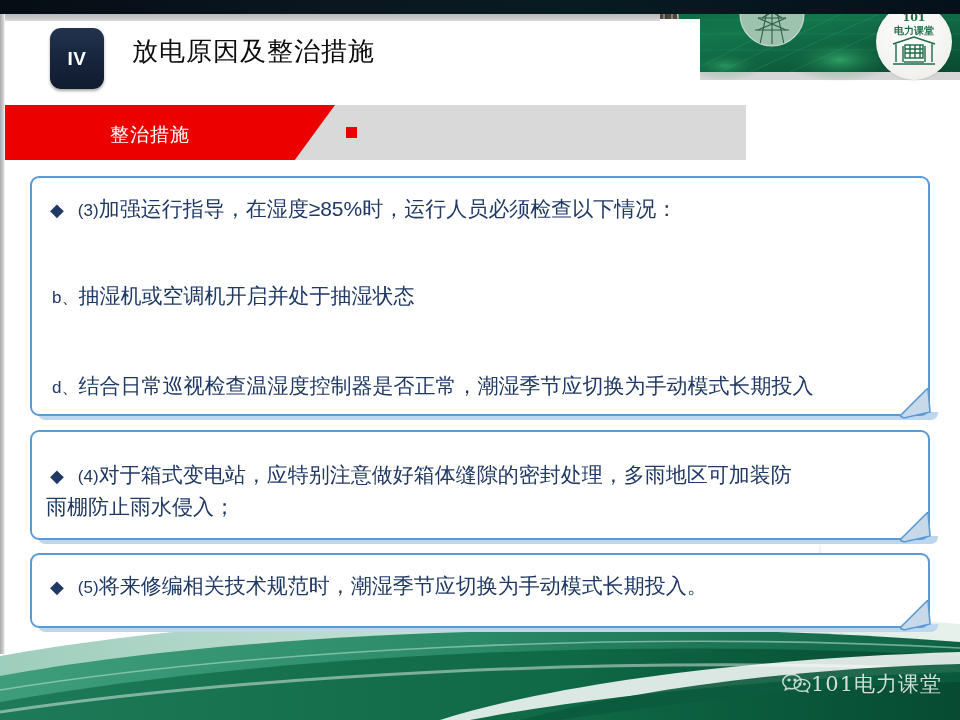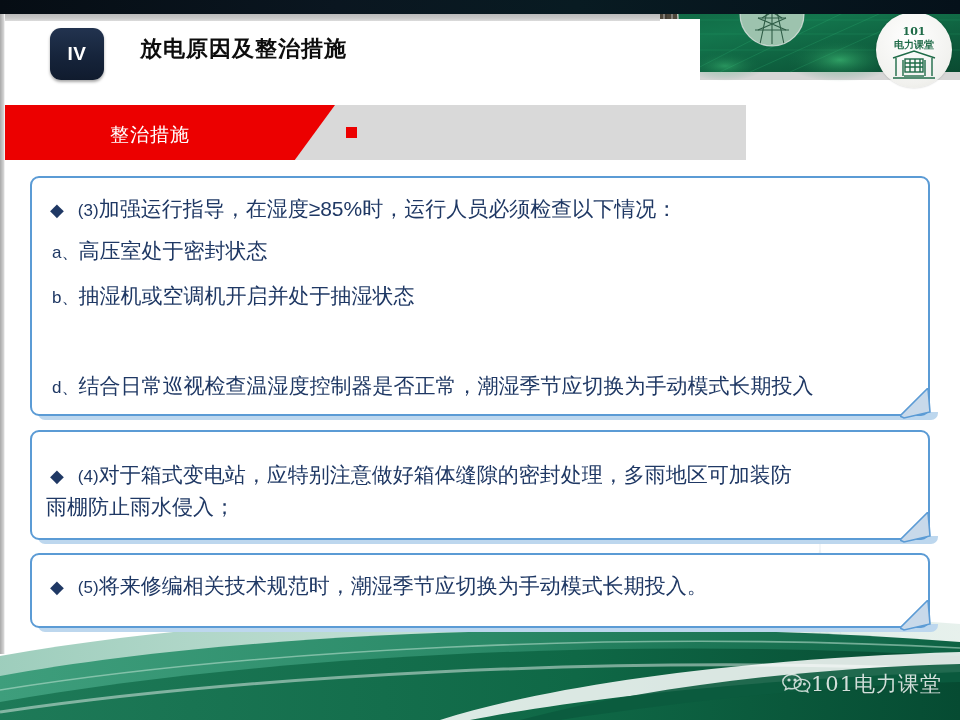--- a/index.html
+++ b/index.html
@@ -54,51 +54,51 @@
   
   .green-art {
     position: absolute;
     right: 0; top: 0;
     width: 420px; height: 100px;
     z-index: 3;
     overflow: hidden;
   }
   .logo-badge {
     position: absolute;
-    right: 8px; top: 12px;
+    right: 8px; top: 4px;
     width: 76px; height: 76px;
     border-radius: 50%;
     background: radial-gradient(circle at 45% 35%, #ffffff 0%, #f1f1ee 70%, #e2e2dc 100%);
     box-shadow: 0 0 2px rgba(0,0,0,.25);
     z-index: 9;
-    display: flex; align-items: flex-end; justify-content: center;
+    display: flex; align-items: flex-start; justify-content: center;
   }
 
   
   .sec-badge {
     position: absolute;
     left: 50px; top: 28px;
-    width: 54px; height: 52px;
+    width: 54px; height: 61px;
     border-radius: 11px;
     background: linear-gradient(180deg, #22334f 0%, #16243b 55%, #101b2e 100%);
     box-shadow: 0 2px 3px rgba(0,0,0,.35);
     display: flex; align-items: center; justify-content: center;
     z-index: 8;
   }
   .sec-badge span {
     color: #ffffff;
     font-size: 19px;
     font-weight: bold;
     letter-spacing: .5px;
   }
   .sec-title {
     position: absolute;
-    left: 140px; top: 34px;
-    font-size: 22px;
-    font-weight: bold;
+    left: 132px; top: 34px;
+    font-size: 26px;
+    font-weight: normal;
     color: #0d0d0d;
     letter-spacing: 1px;
     z-index: 8;
     white-space: nowrap;
   }
 
   
   .gray-bar {
     position: absolute;
     left: 0; top: 105px;
@@ -323,23 +323,20 @@
       </g>
     </svg>
   </div>
 
   <div class="box-shadow-b" style="top:412px; width:900px;"></div>
   <div class="box-shadow-r" style="left:922px; top:184px; height:236px;"></div>
   <div class="box b1">
     <div class="line" style="left:18px; top:20px;">
       <span class="bullet">◆</span><span class="sm">(3)</span><span>加强运行指导，在湿度≥85%时，运行人员必须检查以下情况：</span>
     </div>
-    <div class="line" style="left:20px; top:62px;">
-      <span class="sm">a、</span><span>高压室处于密封状态</span>
-    </div>
     <div class="line" style="left:20px; top:107px;">
       <span class="sm">b、</span><span>抽湿机或空调机开启并处于抽湿状态</span>
     </div>
     <div class="line" style="left:20px; top:197px;">
       <span class="sm">d、</span><span>结合日常巡视检查温湿度控制器是否正常，潮湿季节应切换为手动模式长期投入</span>
     </div>
   </div>
   <div class="dogear" style="left:900px; top:388px;">
     <svg width="34" height="34" viewBox="0 0 34 34">
       <polygon points="0,28 28,0 30,24 4,30" fill="#c8d9ea" stroke="#5b9bd5" stroke-width="1.6"></polygon>

